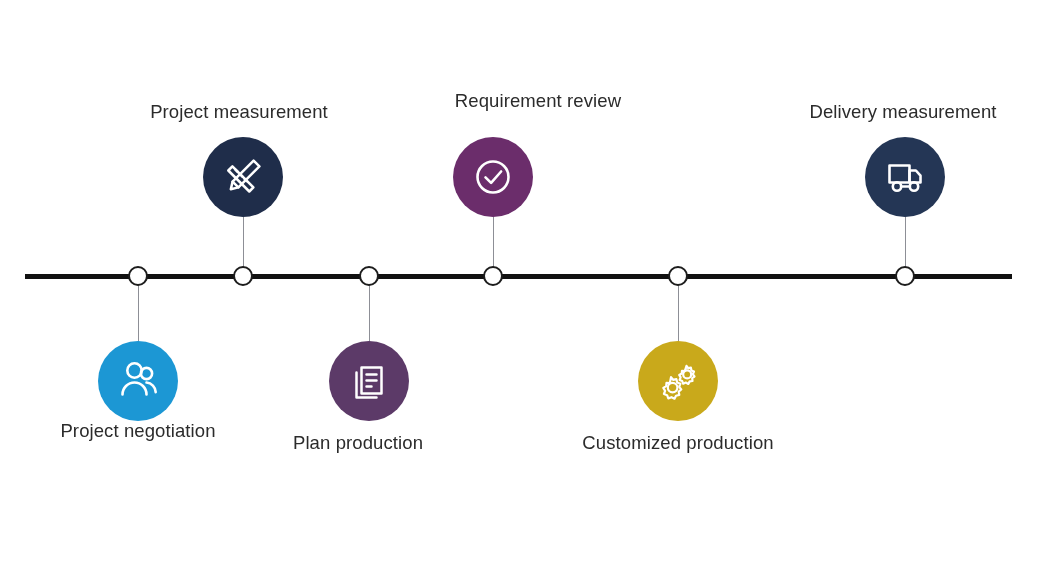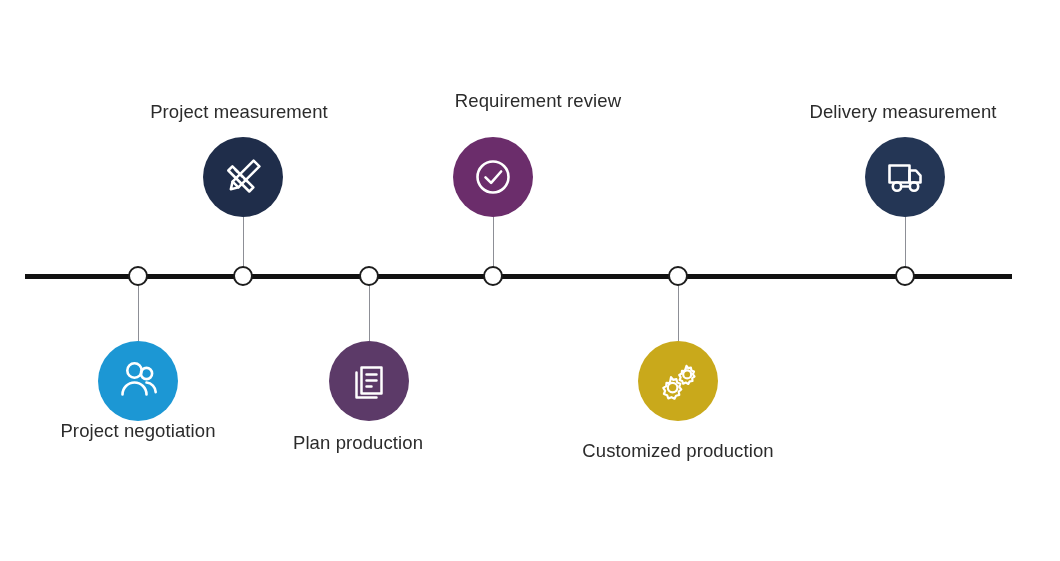--- a/index.html
+++ b/index.html
@@ -149,21 +149,21 @@
       <svg width="48" height="48" viewBox="0 0 48 48" fill="none" stroke="#ffffff" stroke-width="2.2" stroke-linecap="round" stroke-linejoin="round">
 
         <path d="M32.5 8.8l1.6 2.3 2.8-.4.5 2.8 2.6 1.1-1.2 2.6 1.7 2.3-2.3 1.7.3 2.8-2.8.4-1.4 2.5-2.5-1.3-2.6 1.1-1-2.6-2.6-1.1 1-2.6-1.4-2.5 2.5-1.3.3-2.8 2.8.4z"></path>
         <circle cx="33.2" cy="17.4" r="4.0"></circle>
 
         <path d="M17.0 20.2l2.1 2.6 3.3-.6.8 3.3 3.2 1.2-1.2 3.2 2.1 2.6-2.6 2.1.6 3.3-3.3.8-1.5 3.0-3.0-1.5-3.2 1.2-1.2-3.2-3.2-1.2 1.2-3.2-1.8-2.9 2.9-1.8.3-3.3 3.3.3z"></path>
         <circle cx="18.6" cy="30.6" r="4.8"></circle>
       </svg>
     </span>
   </div>
-  <div class="node-label" style="left:678px; top:432px;margin-top:8px;">Customized production</div>
+  <div class="node-label" style="left:678px; top:432px;">Customized production</div>
 
   <div class="bubble" style="left:865px; top:137px; background:#243655;">
     <span>
       <svg width="46" height="42" viewBox="0 0 46 42" fill="none" stroke="#ffffff" stroke-width="2.6" stroke-linecap="round" stroke-linejoin="round">
         <path d="M7.5 9.5h20v17h-20z"></path>
         <path d="M27.5 14.5h6.4l4.6 5.2v6.8h-11z"></path>
         <circle cx="15.0" cy="30.5" r="4.2"></circle>
         <circle cx="32.0" cy="30.5" r="4.2"></circle>
         <path d="M19.2 30.5h8.6"></path>
       </svg>

